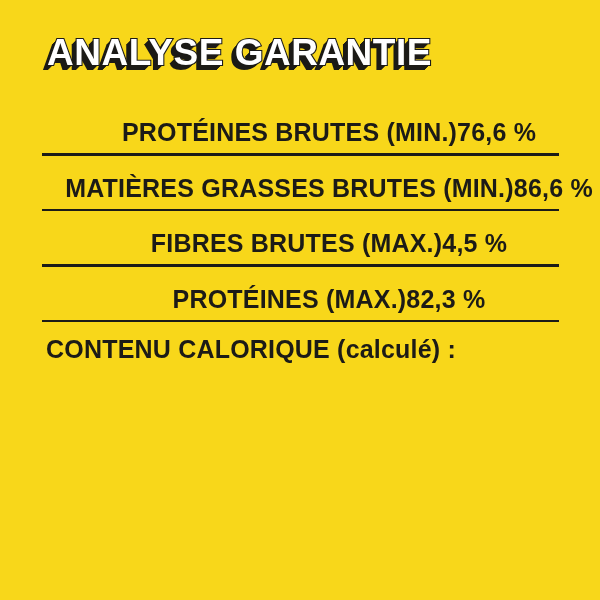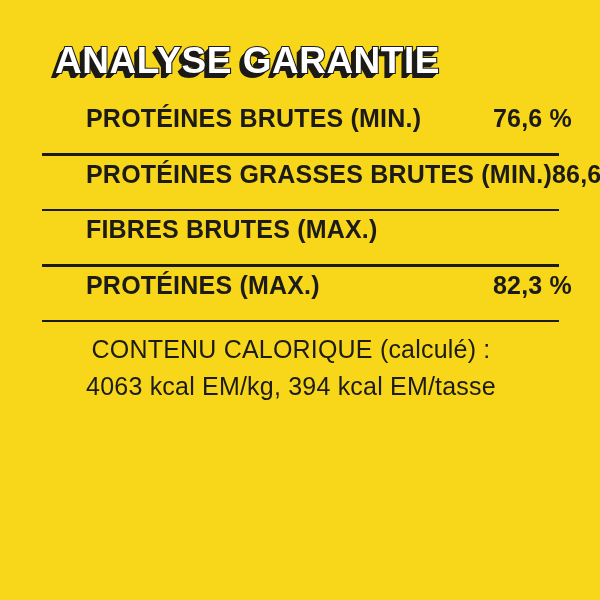--- a/index.html
+++ b/index.html
@@ -14,21 +14,21 @@
     width: 600px;
     height: 600px;
     background: var(--bg, #F8D71A);
     font-family: "Liberation Sans", sans-serif;
     color: var(--ink, #1C1B17);
   }
   .title {
     position: absolute;
     left: 47px;
     top: 33px;
-    margin: 8px;
+    margin: 0;
     font-size: 37px;
     line-height: 1.1;
     font-weight: 800;
     letter-spacing: 0.5px;
     color: #FFFFFF;
     -webkit-text-stroke: 2.2px #1C1B17;
     paint-order: stroke fill;
     text-shadow:
       -1px 1px 0 #1C1B17,
       -2px 2px 0 #1C1B17,
@@ -38,81 +38,80 @@
     white-space: nowrap;
   }
   .table {
     position: absolute;
     left: 42px;
     top: 100px;
     width: 530px;
   }
   .row {
     display: flex;
-    justify-content: space-between;
+    justify-content: center;
     align-items: flex-end;
     height: 53px;
-    padding-bottom: 20px;
+    padding-bottom: 6px;
     box-sizing: border-box;
     font-size: 25px;
     font-weight: 700;
     letter-spacing: 0.2px;
     white-space: nowrap;
     margin-left: 44px;
   }
   .rule {
     width: 517px;
     height: 2.5px;
     background: var(--ink, #1C1B17);
   }
   .calories {
     position: absolute;
-    left: 26px;
+    left: 46px;
     top: 331px;
     width: 530px;
     font-size: 25px;
-    font-weight: 400;
+    font-weight: 700;
     letter-spacing: 0.2px;
     line-height: 37px;
     white-space: nowrap;
-    text-align: center;
   }
 </style>
 </head>
 <body>
 
 <div class="panel">
 
   <h1 class="title">ANALYSE GARANTIE</h1>
 
   <div class="table">
 
     <div class="row">
       <span>PROTÉINES BRUTES (MIN.)</span>
       <span>76,6 %</span>
     </div>
     <div class="rule"></div>
 
     <div class="row">
-      <span>PROTÉINES GRASSES BRUTES (MIN.)</span>
+      <span>MATIÈRES GRASSES BRUTES (MIN.)</span>
       <span>86,6 %</span>
     </div>
     <div class="rule"></div>
 
     <div class="row">
       <span>FIBRES BRUTES (MAX.)</span>
+      <span>4,5 %</span>
     </div>
     <div class="rule"></div>
 
     <div class="row">
       <span>PROTÉINES (MAX.)</span>
       <span>82,3 %</span>
     </div>
     <div class="rule"></div>
 
   </div>
 
   <div class="calories">
     <div>CONTENU CALORIQUE (calculé) :</div>
-    <div>4063 kcal EM/kg, 394 kcal EM/tasse</div>
   </div>
 
 </div>
 
 </body></html>

